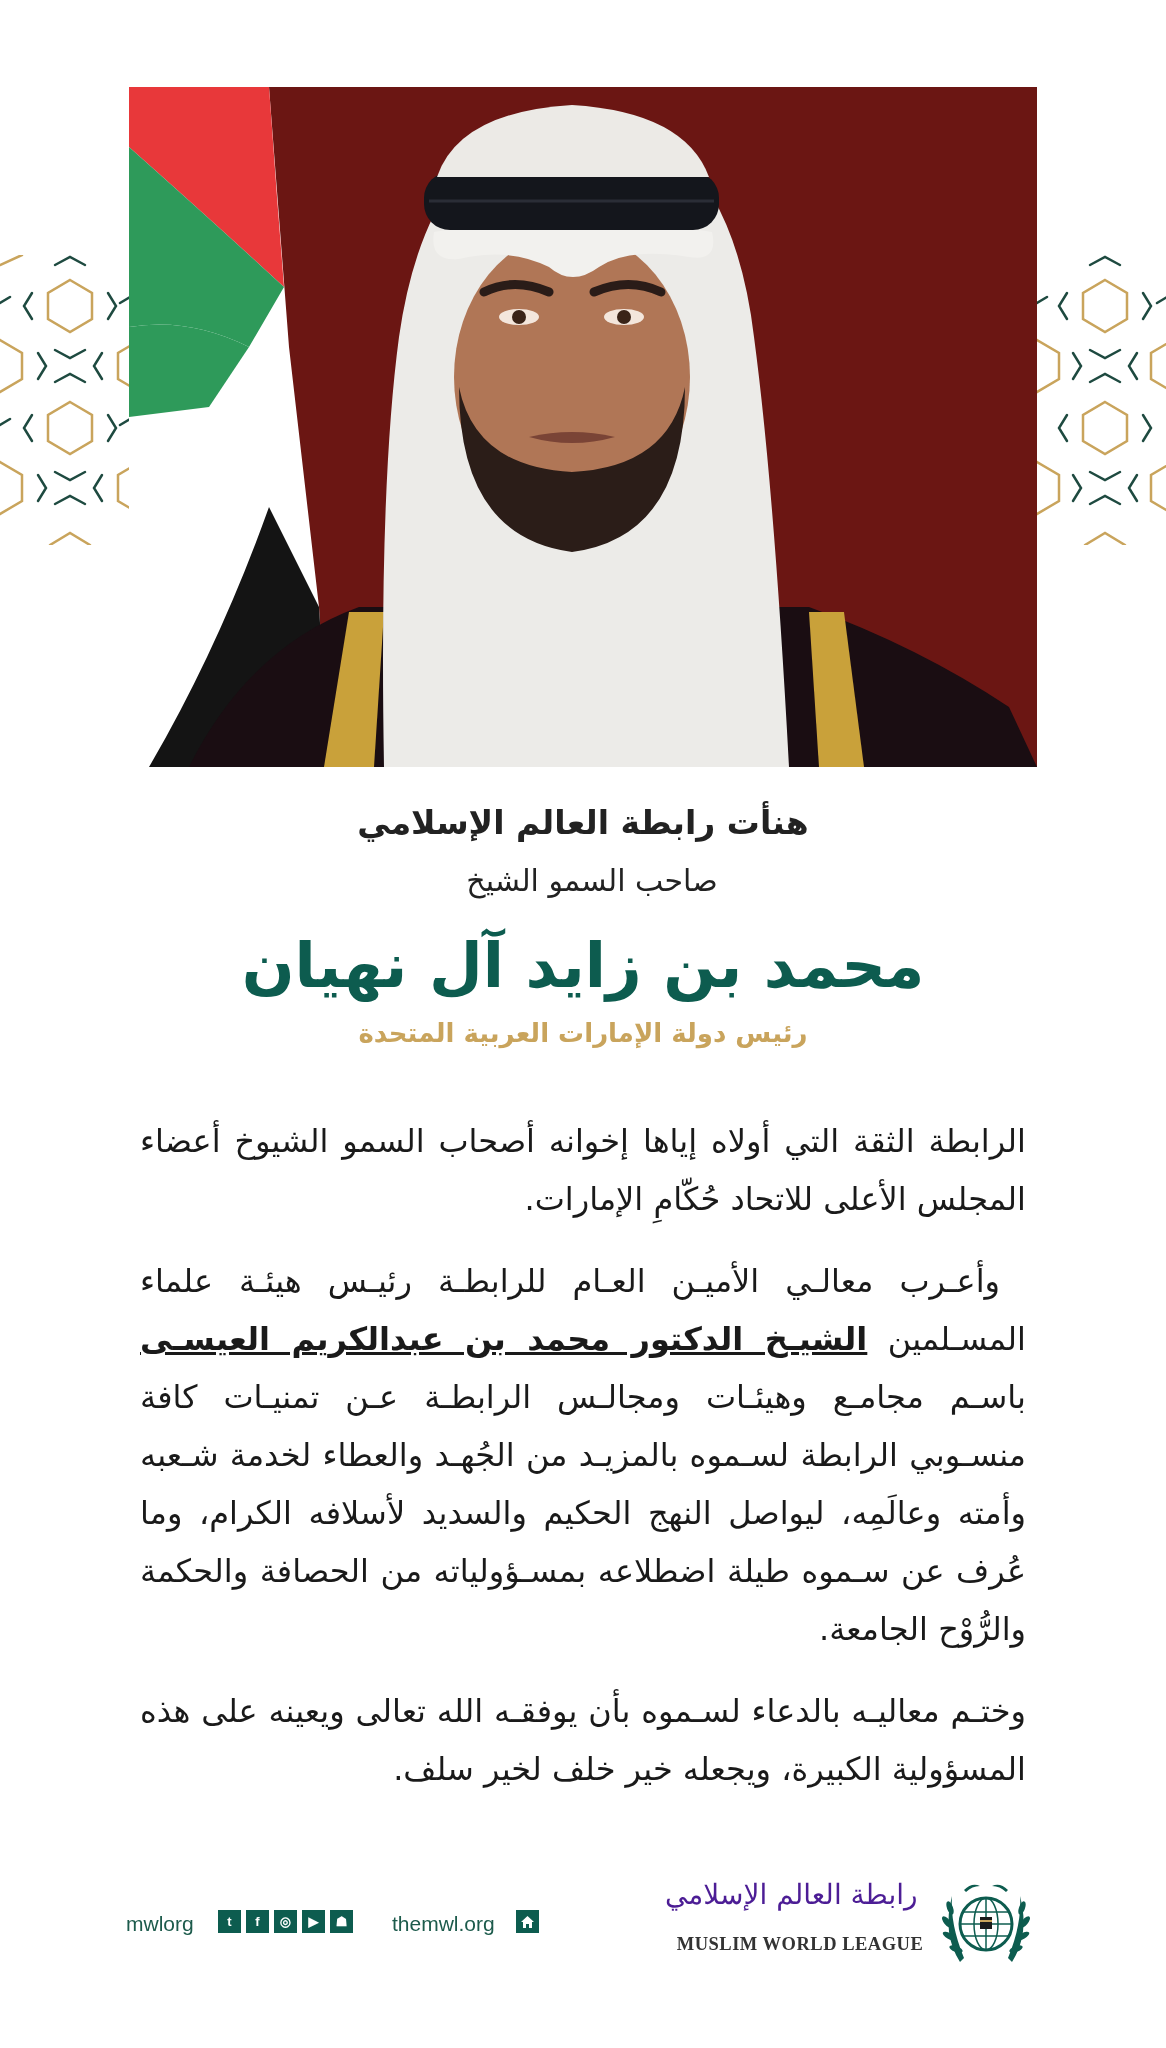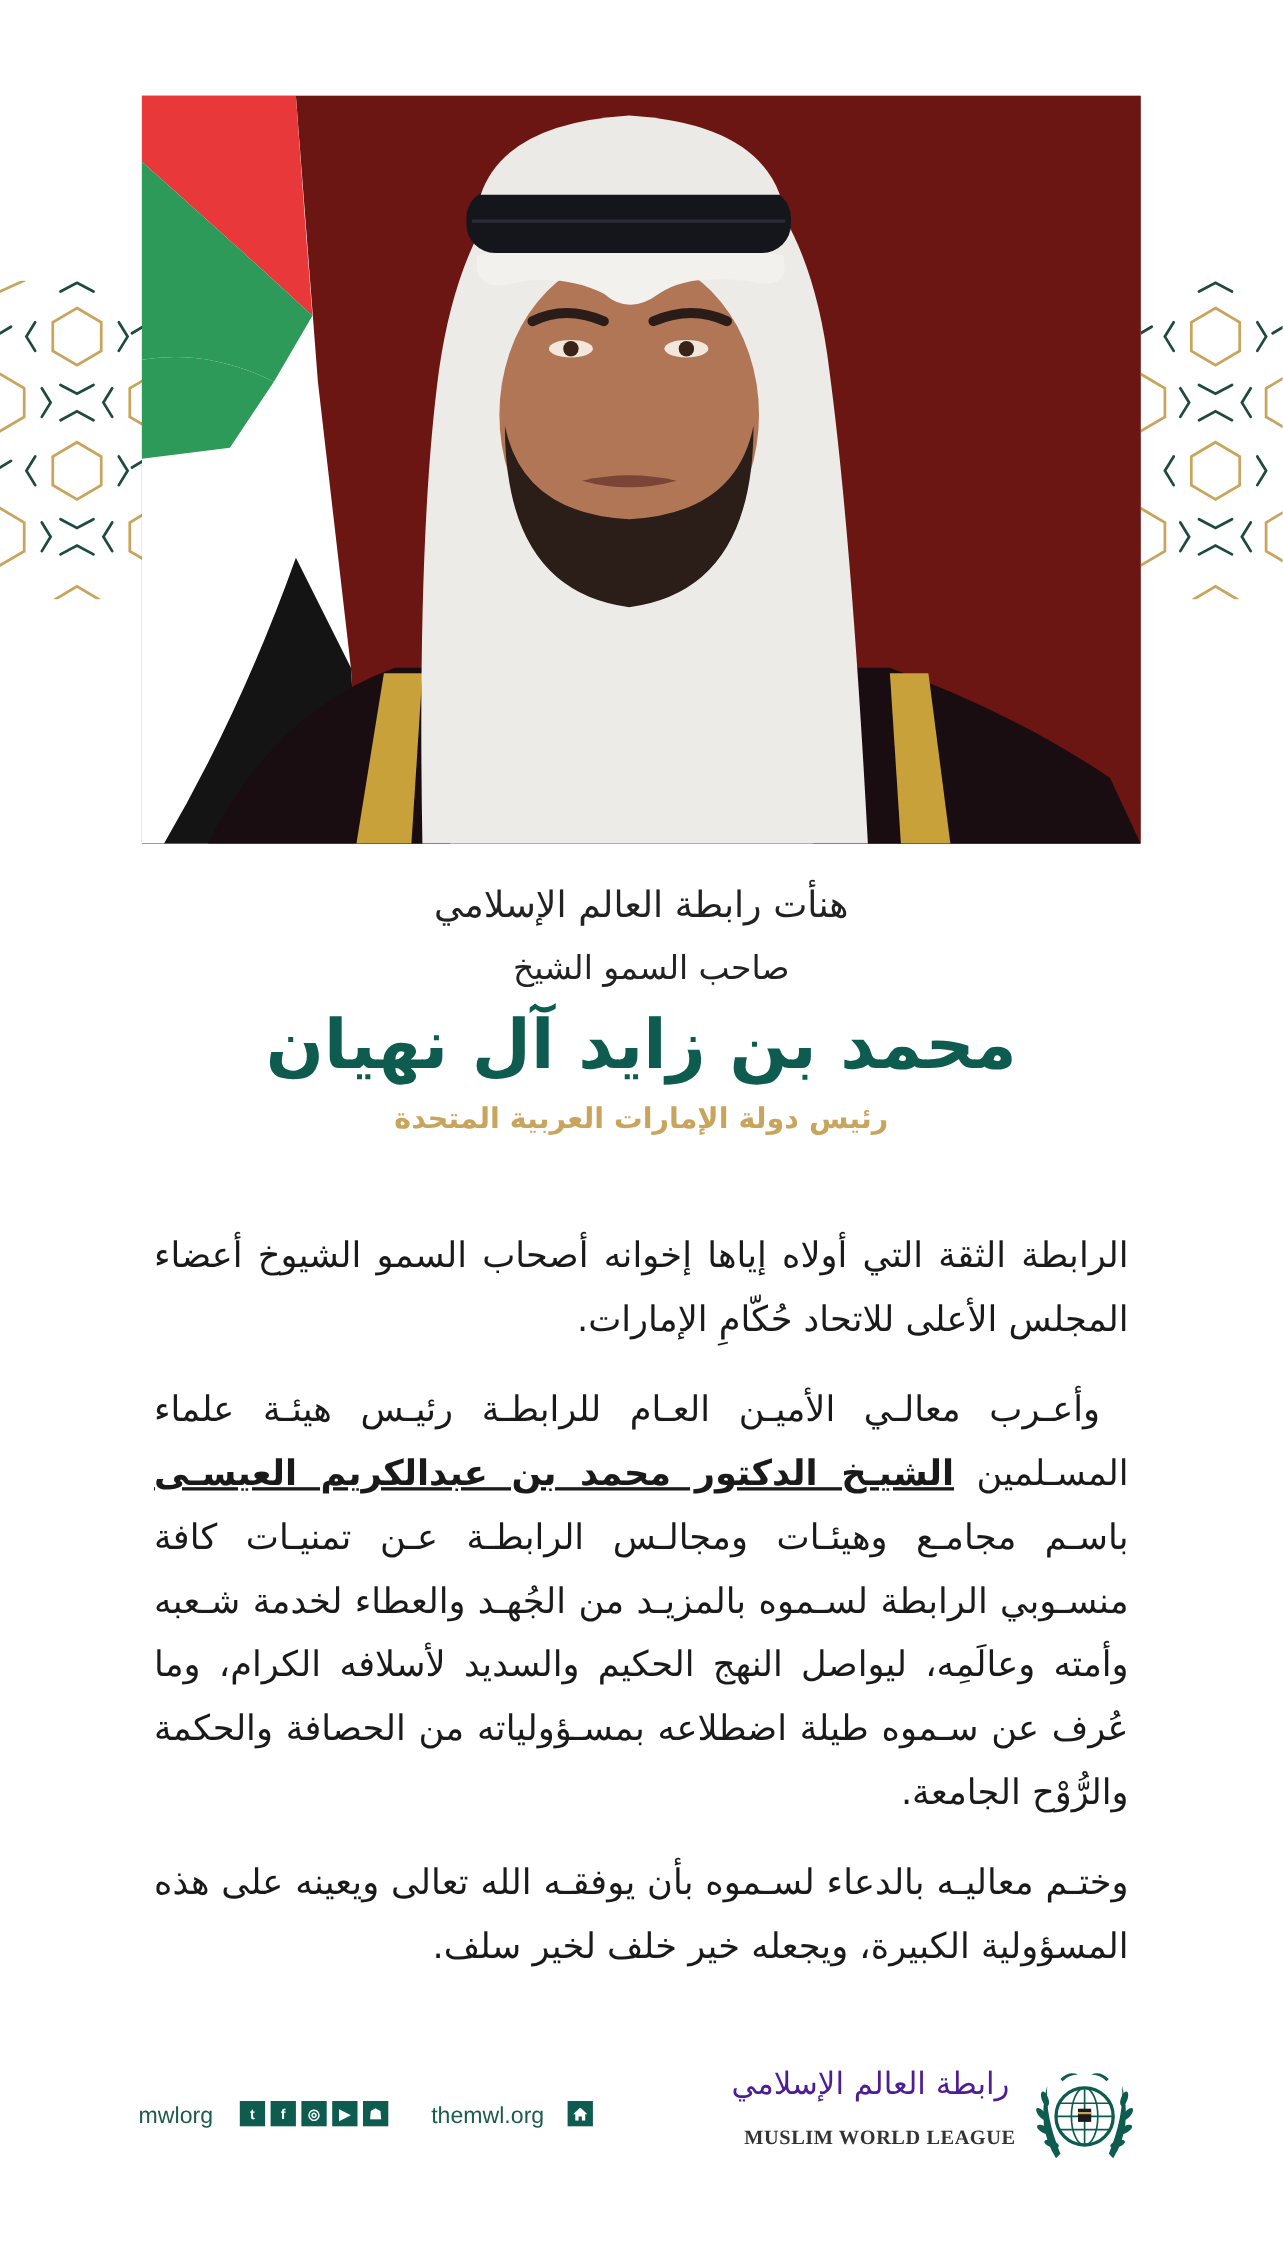--- a/index.html
+++ b/index.html
@@ -9,23 +9,23 @@
   }
   .pattern { position: absolute; top: 255px; width: 130px; height: 290px; overflow: hidden; }
   .pattern.left { left: 0; }
   .pattern.right { left: 1037px; }
   .photo {
     position: absolute; left: 129px; top: 87px; width: 908px; height: 680px;
     background: #6b1613; overflow: hidden;
   }
   .photo svg { display: block; }
   .header-block { position: absolute; left: 0; width: 1166px; top: 800px; text-align: center; direction: rtl; }
-  .line1 { font-size: 33px; color: #222; line-height: 46px; }
+  .line1 { font-size: 33px; color: #222; line-height: 46px; font-weight: bold; }
   .line2 { font-size: 30px; color: #222; line-height: 46px; margin-top: 12px; margin-left: 18px; }
-  .name { font-size: 62px; font-weight: bold; color: #0d5c4f; line-height: 84px; margin-top: 4px; }
+  .name { font-size: 62px; font-weight: bold; color: #0d5c4f; line-height: 84px; margin-top: 20px; }
   .title { font-size: 26px; font-weight: bold; color: #c9a45c; line-height: 46px; margin-top: 2px; }
   .body { position: absolute; left: 140px; width: 886px; top: 1112px; direction: rtl; text-align: justify; color: #1a1a1a; font-size: 32px; line-height: 58px; }
   .body p { margin: 0 0 24px 0; text-align-last: right; }
   .body p.indent { text-indent: 26px; }
   .body b { font-weight: bold; text-decoration: underline; }
   .footer { position: absolute; top: 1868px; left: 0; width: 1166px; height: 110px; }
   .handle { position: absolute; left: 126px; top: 44px; font-size: 21px; color: #1d5b4c; font-family: "Liberation Sans", sans-serif; }
   .socials { position: absolute; left: 218px; top: 42px; display: flex; gap: 5px; }
   .soc { width: 23px; height: 23px; background: #0d5c4f; color: #fff; display: flex; align-items: center; justify-content: center; font-size: 13px; font-weight: bold; font-family: "Liberation Sans", sans-serif; }
   .site { position: absolute; left: 392px; top: 44px; font-size: 21px; color: #1d5b4c; font-family: "Liberation Sans", sans-serif; text-align: center; }

